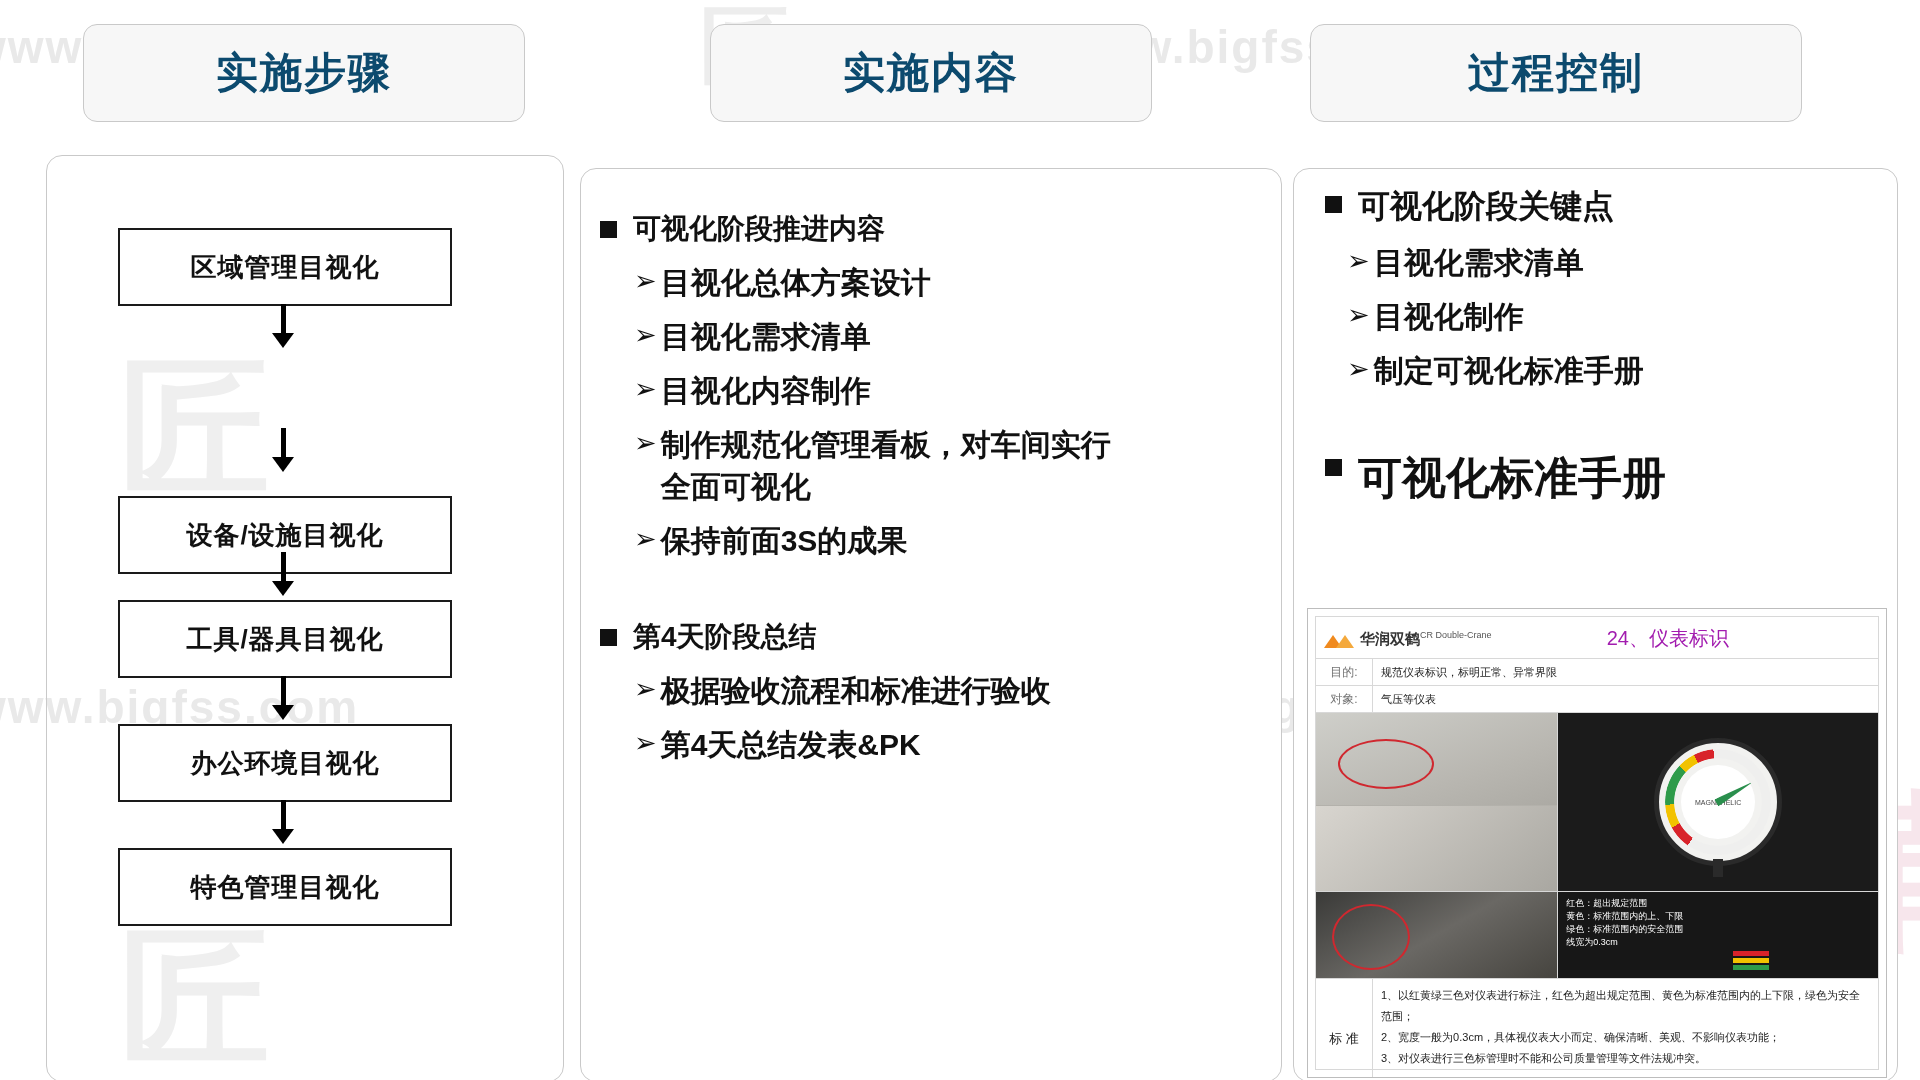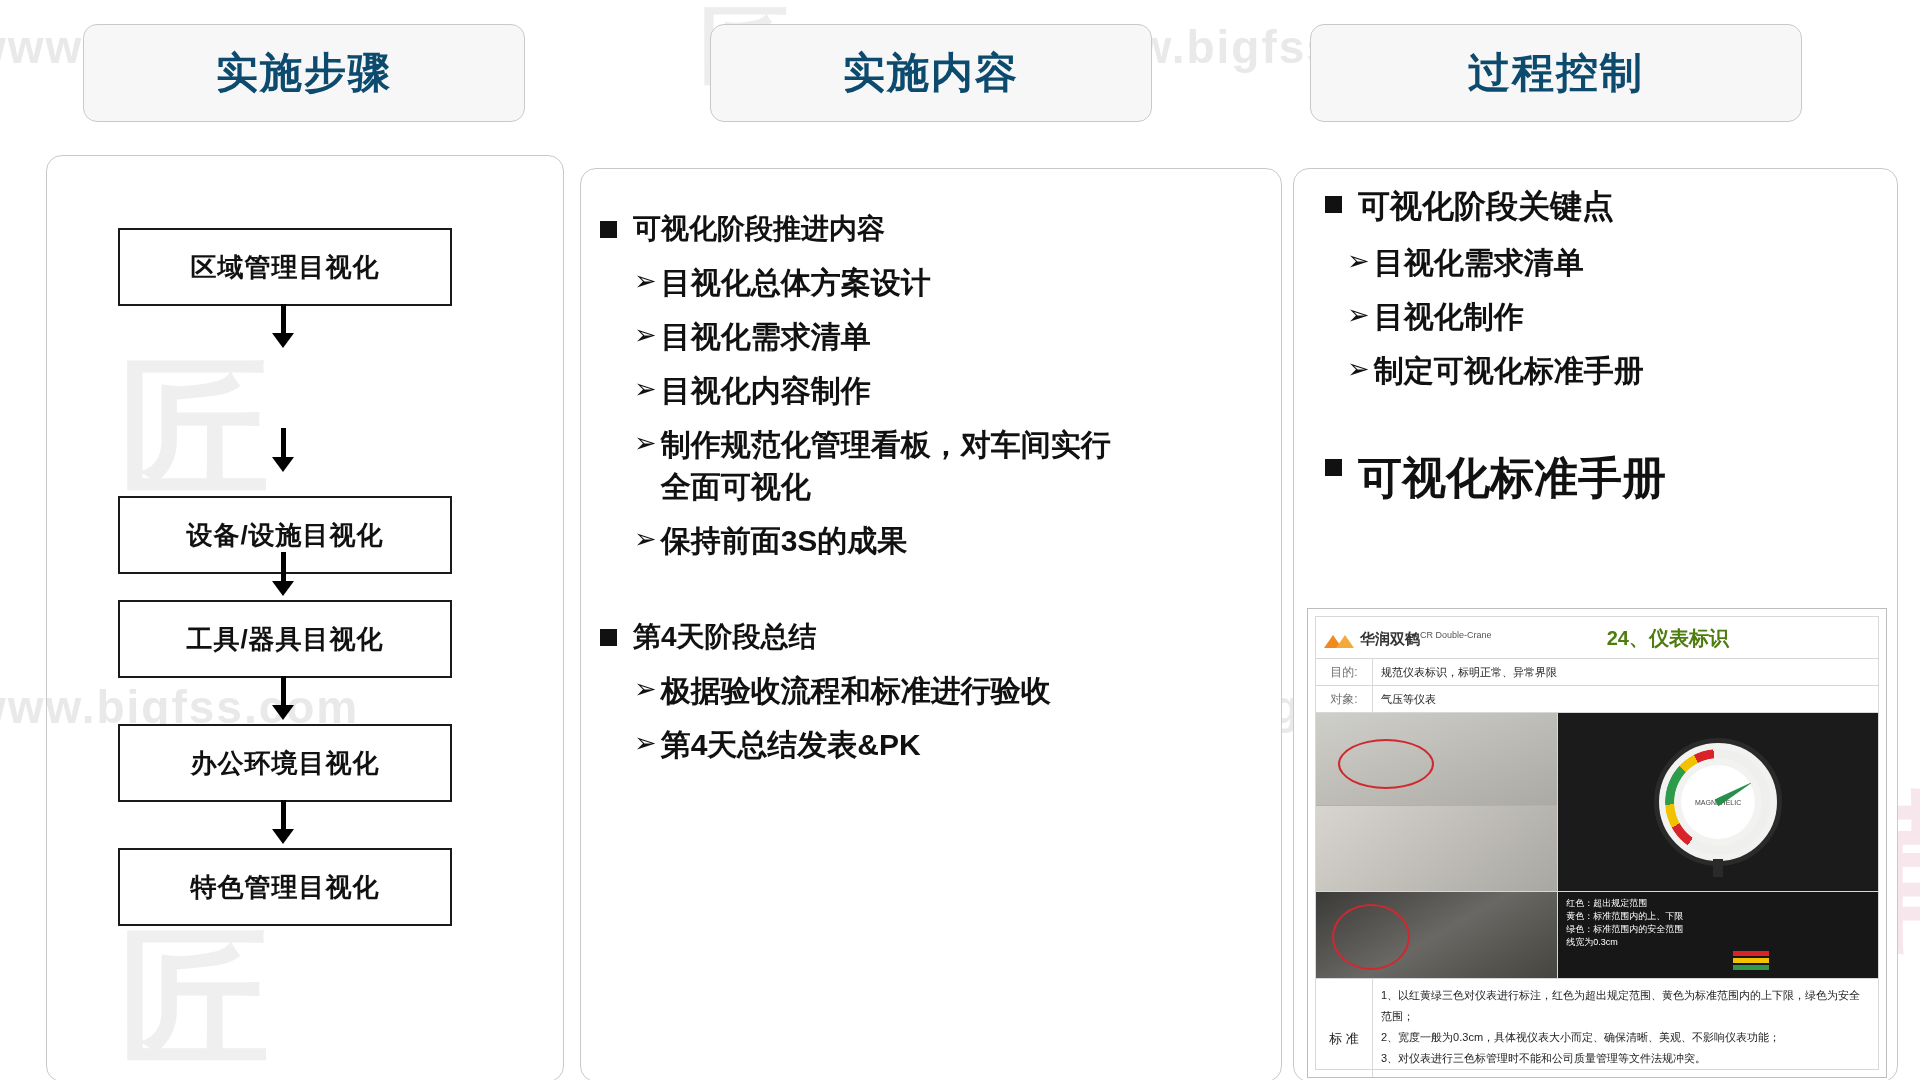--- a/index.html
+++ b/index.html
@@ -217,22 +217,22 @@
   .doc-logo-txt {
     display: flex;
     flex-direction: row;
     line-height: 1.05;
     margin-right: 14px;
   }
   .doc-logo-cn { font-size: 15px; font-weight: bold; color: #333; }
   .doc-logo-en { font-size: 9px; color: #555; }
   .doc-title {
     font-size: 20px;
-    font-weight: bold;
-    color: #4d7c0f;
+    font-weight: normal;
+    color: #a21caf;
     flex: 1 1 auto;
     text-align: center;
     padding-right: 40px;
   }
   .doc-row {
     display: flex;
     border-bottom: 1px solid #d8d8d8;
     height: 26px;
     align-items: center;
   }

